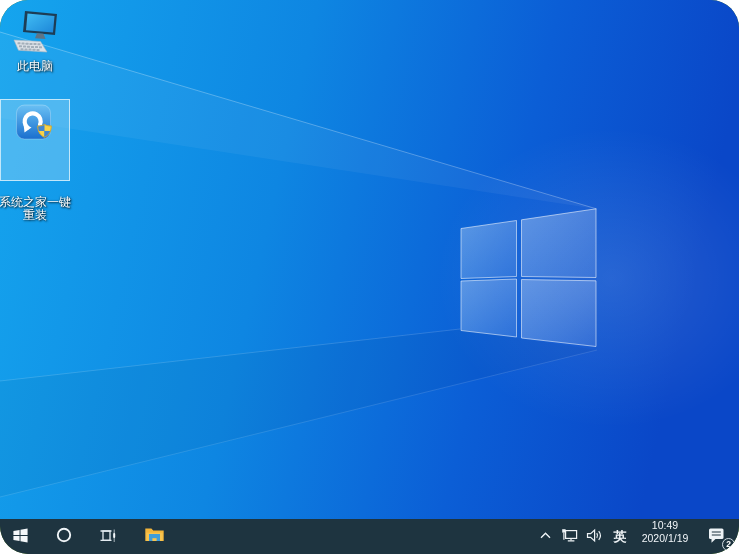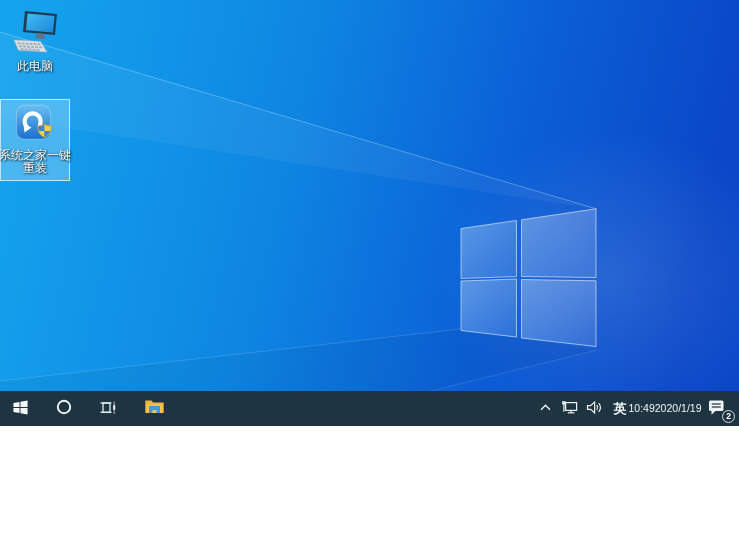--- a/index.html
+++ b/index.html
@@ -1,33 +1,34 @@
 <!DOCTYPE html>
 <html><head>
 <meta charset="utf-8">
 <style>
   * { margin:0; padding:0; box-sizing:border-box; }
   html,body { width:739px; height:554px; overflow:hidden; }
   body { font-family:"Liberation Sans","DejaVu Sans",sans-serif; }
 
-  .screen { position:relative; width:739px; height:426px; overflow:hidden; background:#4d7c0f; }
+  .screen { position:relative; width:739px; height:554px; overflow:hidden; background:#4d7c0f;border-radius:28px; }
 
   
   .wallpaper { position:absolute; left:0; top:0; width:739px; height:519px; }
   .wallpaper svg { display:block; }
 
   
   .dicon {
     position:absolute; left:0; width:70px;
     display:flex; flex-direction:column; align-items:center;
     padding:3px 2px; cursor:default;
   }
   .dicon.selected {
     background:rgba(130,205,245,0.50);
     border:1px solid rgba(215,240,252,0.85);
+    gap:47px;
   }
   .dlabel {
     margin-top:2px; text-align:center;
     font-size:12px; line-height:13px; color:#fff;
     text-shadow:1px 1px 2px rgba(0,0,0,0.85), 0 0 2px rgba(0,0,0,0.5);
     white-space:nowrap;
   }
 
   
   .taskbar {
@@ -37,21 +38,21 @@
   .tb-btn {
     border:none; background:transparent; height:35px;
     display:flex; align-items:center; justify-content:center;
     padding:0; cursor:pointer;
   }
   .spacer { flex:1; }
   .tray { display:flex; align-items:stretch; }
   .tray-text { color:#f2f6f9; font-size:13px; }
   .lang { font-size:13px; font-weight:bold; }
   .clock {
-    display:flex; flex-direction:row; align-items:center; justify-content:center;
+    display:flex; flex-direction:column; align-items:center; justify-content:flex-start;
     color:#f2f6f9; font-size:10.5px; line-height:13px; width:64px;
   }
   .ac-wrap { position:relative; width:26px; height:22px; }
   .badge {
     position:absolute; right:-4px; bottom:-3px;
     width:13px; height:13px; border-radius:50%;
     background:#1e3440; border:1.5px solid #d3dce2;
     color:#fff; font-size:8.5px; font-weight:bold;
     display:flex; align-items:center; justify-content:center;
   }

